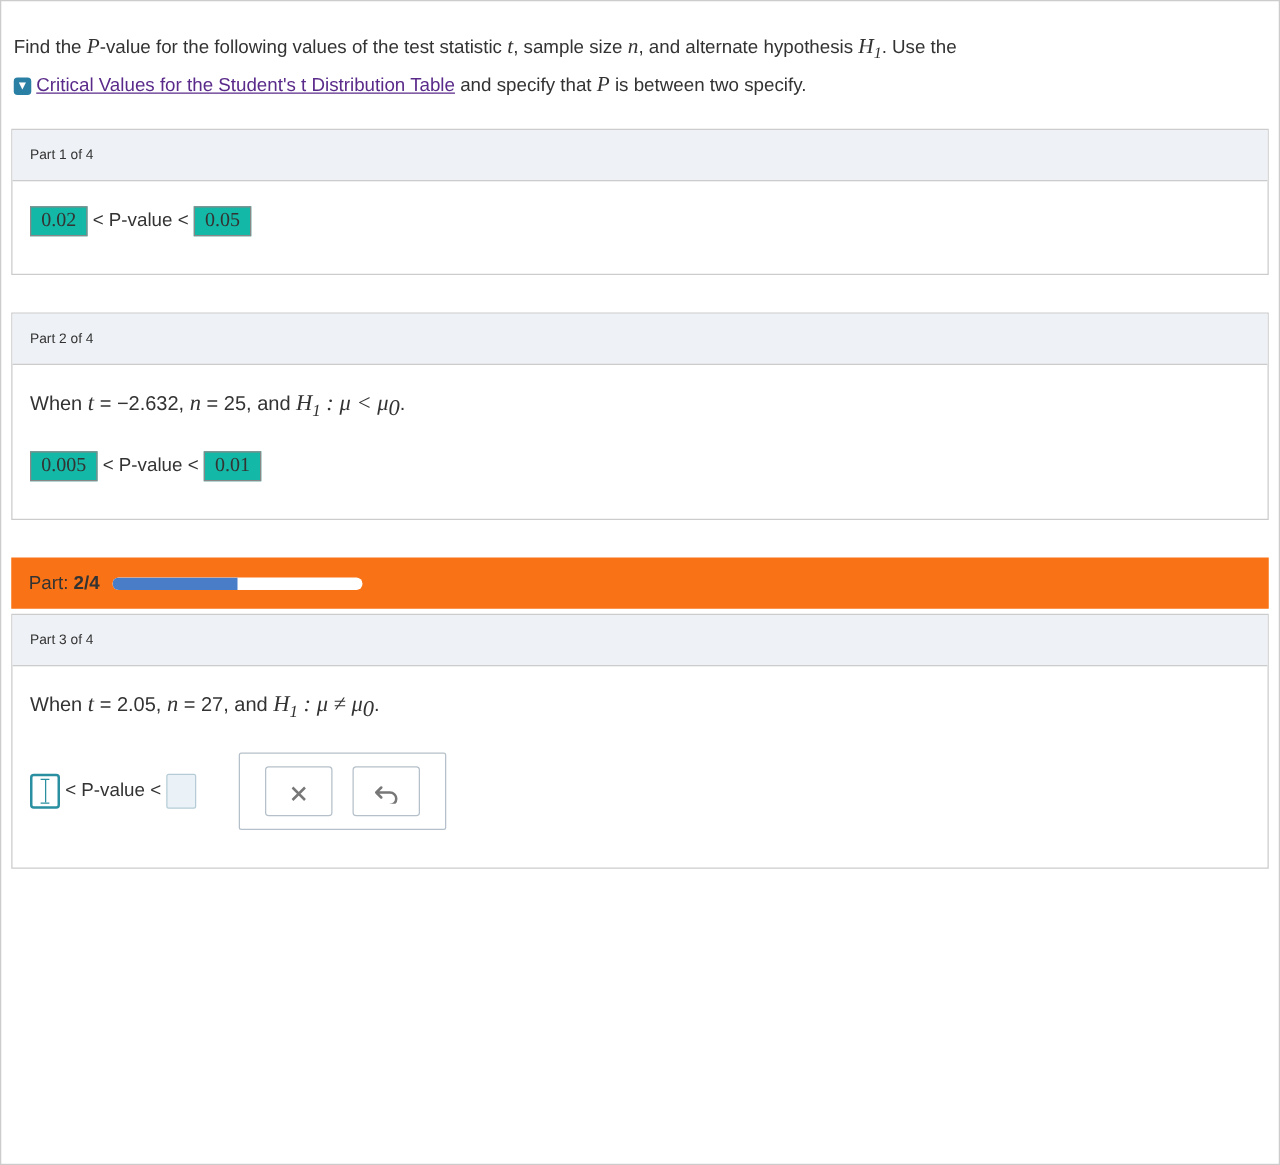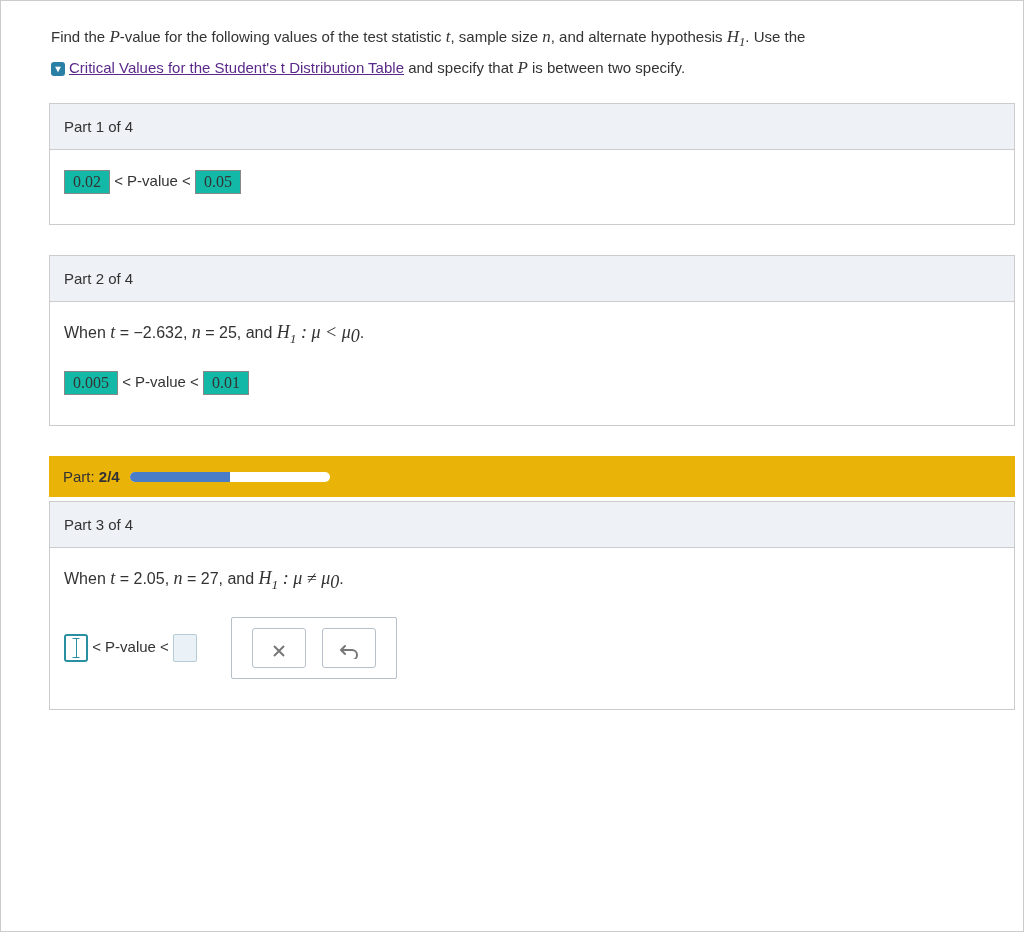--- a/index.html
+++ b/index.html
@@ -9,21 +9,20 @@
     font-family: Arial, Helvetica, sans-serif;
     font-size: 15px;
     color: #333;
     background: #fff;
   }
   .page {
     border: 1px solid #ccc;
     width: 1024px;
     min-height: 932px;
     background: #fff;
-    padding-left: 40px;
   }
   .intro {
     padding: 22px 10px 10px 10px;
     line-height: 1.7;
   }
   .mathit { font-style: italic; font-family: "Times New Roman", serif; font-size: 17px; }
   .sub { vertical-align: sub; font-size: 0.75em; }
   .link {
     color: #5a2a8a;
     text-decoration: underline;
@@ -43,21 +42,21 @@
   }
   .part-box {
     border: 1px solid #ccc;
     margin: 10px 8px 30px 8px;
     background: #fff;
   }
   .part-header {
     background: #eef1f5;
     border-bottom: 1px solid #ccc;
     padding: 14px 14px;
-    font-size: 15px;
+    font-size: 11px;
   }
   .part-body {
     padding: 20px 14px 30px 14px;
   }
   .eqline {
     font-size: 16px;
     margin-bottom: 24px;
   }
   .eqline .mathit { font-size: 18px; }
   .valbox {
@@ -66,21 +65,21 @@
     background: #14b8a6;
     padding: 2px 8px;
     font-family: "Times New Roman", serif;
     font-size: 16px;
     min-width: 20px;
     min-height: 22px;
     vertical-align: middle;
   }
   .ansrow { font-size: 15px; }
   .progress-bar-row {
-    background: #eab308;
+    background: #f97316;
     padding: 12px 14px;
     margin: 0 8px 4px 8px;
     display: flex;
     align-items: center;
     gap: 10px;
     font-size: 15px;
   }
   .progress-bar-row .bold { font-weight: bold; }
   .progress-track {
     width: 200px;

